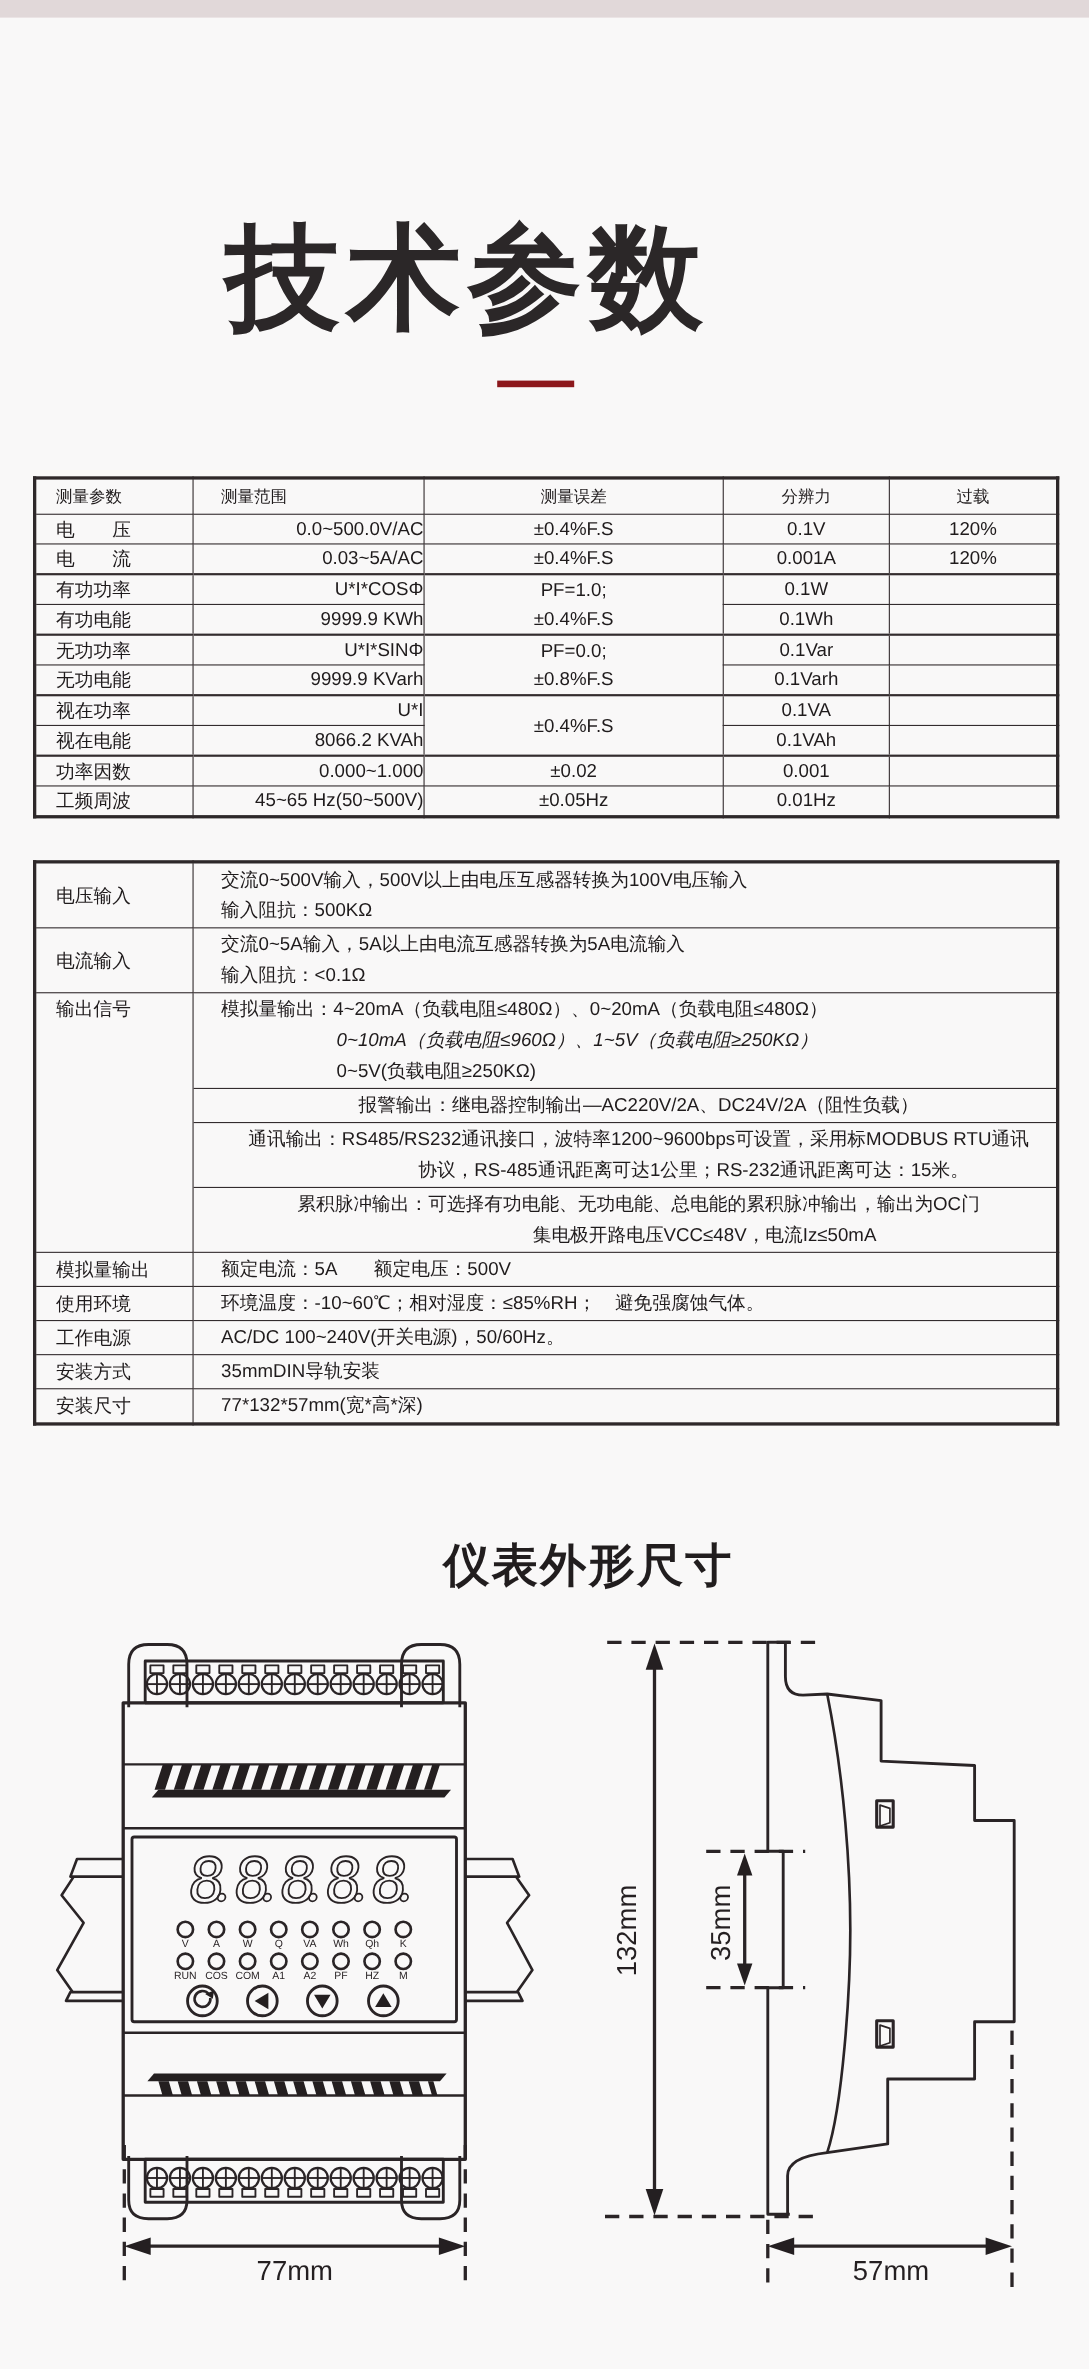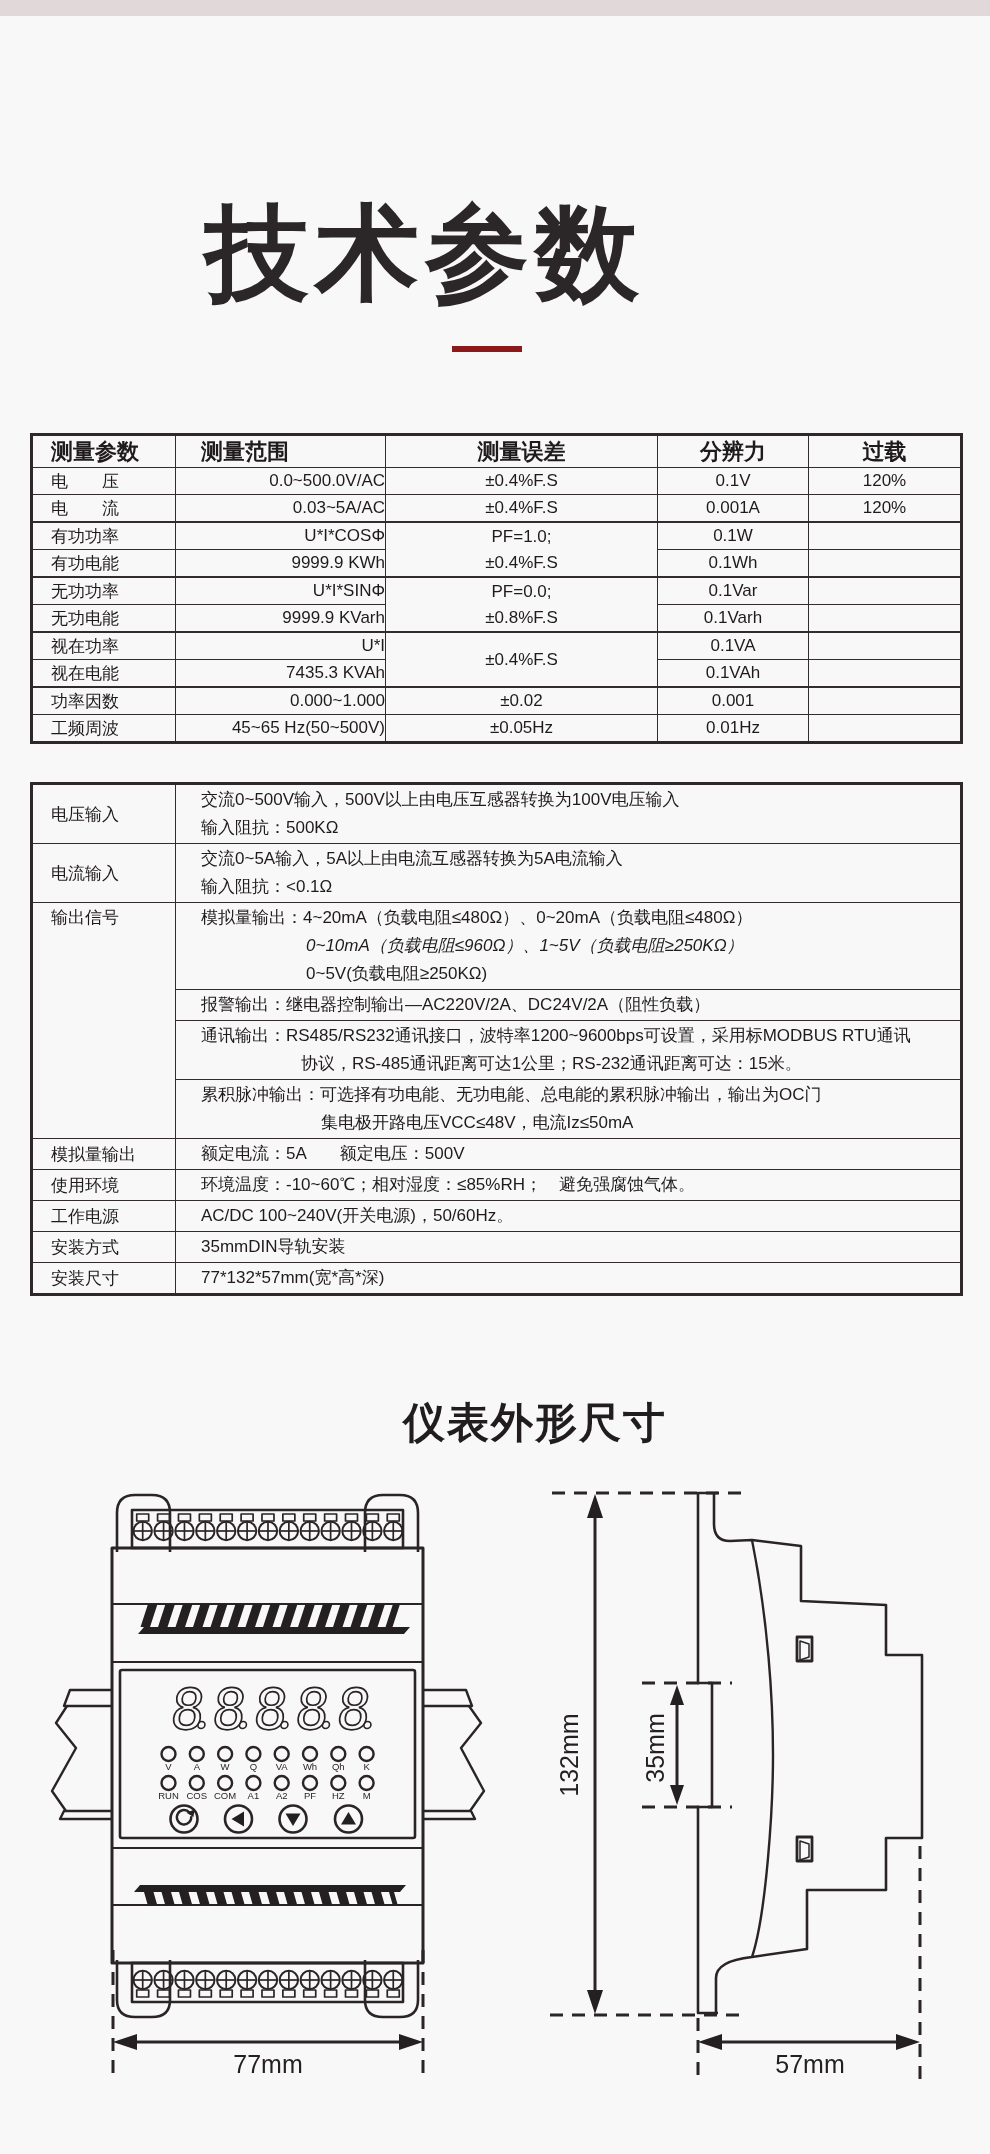--- a/index.html
+++ b/index.html
@@ -17,37 +17,37 @@
 
   
   table.spec{
     position:absolute;left:30px;border-collapse:collapse;table-layout:fixed;
     width:930px;background:transparent;
     font-size:17px;font-weight:500;color:#1f1b1c;
   }
   table.spec th,table.spec td{border:1.5px solid #332c2e;padding:0;}
   table.spec{border:3px solid #2e282a;}
   #table1{top:433px;}
-  #table1 th{height:31px;font-weight:700;font-size:22px;}
+  #table1 th{height:31px;font-weight:400;font-size:15px;}
   #table1 td{height:26px;text-align:center;}
   #table1 td.c0{text-align:left;padding-left:18px;}
   #table1 td.c1{text-align:right;padding-left:25px;}
   #table1 th.h0,#table1 th.h1{text-align:left;padding-left:18px;}
   #table1 th.h1{padding-left:25px;}
   #table1 tr.gs td{border-top-width:2.5px;}
   #table1 td.merged div{line-height:26px;}
   #table2{top:782px;}
   #table2 td{vertical-align:middle;}
   #table2 td.lbl{text-align:left;padding-left:18px;width:141px;}
   #table2 td.lbl.top{vertical-align:top;padding-top:3px;}
   #table2 td.val{text-align:left;padding:1px 0 1px 25px;}
   #table2 .line{line-height:28px;white-space:nowrap;}
   #table2 td.val.has-sub{padding:0;}
   #table2 .sub{padding:1px 0 1px 25px;}
-  #table2 .sub + .sub{border-top:1.5px solid #332c2e;}
+  #table2 .sub + .sub{border-top:1.5px solid #332c2e;text-align:center;}
 
   .section-title{
     position:absolute;left:0;top:1360px;width:990px;text-align:center;
     font-size:42px;font-weight:800;color:#211d1e;transform:translateX(40px);
     letter-spacing:2px;
   }
   #diagram{position:absolute;left:0;top:1460px;}
   .outline{fill:none;stroke:#2a2426;stroke-linejoin:round;stroke-linecap:butt;}
   .dim-t{font-size:25px;fill:#241f21;text-anchor:middle;font-family:"Liberation Sans",sans-serif;}
   .led-t{font-size:9.5px;fill:#2a2426;text-anchor:middle;font-family:"Liberation Sans",sans-serif;}
@@ -128,21 +128,21 @@
       </tr>
       <tr class="gs">
         <td class="c0">视在功率</td>
         <td class="c1">U*I</td>
         <td class="c2 merged" rowspan="2">±0.4%F.S</td>
         <td class="c3">0.1VA</td>
         <td class="c4"></td>
       </tr>
       <tr>
         <td class="c0">视在电能</td>
-        <td class="c1">7435.3 KVAh</td>
+        <td class="c1">8066.2 KVAh</td>
         <td class="c3">0.1VAh</td>
         <td class="c4"></td>
       </tr>
       <tr class="gs">
         <td class="c0">功率因数</td>
         <td class="c1">0.000~1.000</td>
         <td class="c2">±0.02</td>
         <td class="c3">0.001</td>
         <td class="c4"></td>
       </tr>

